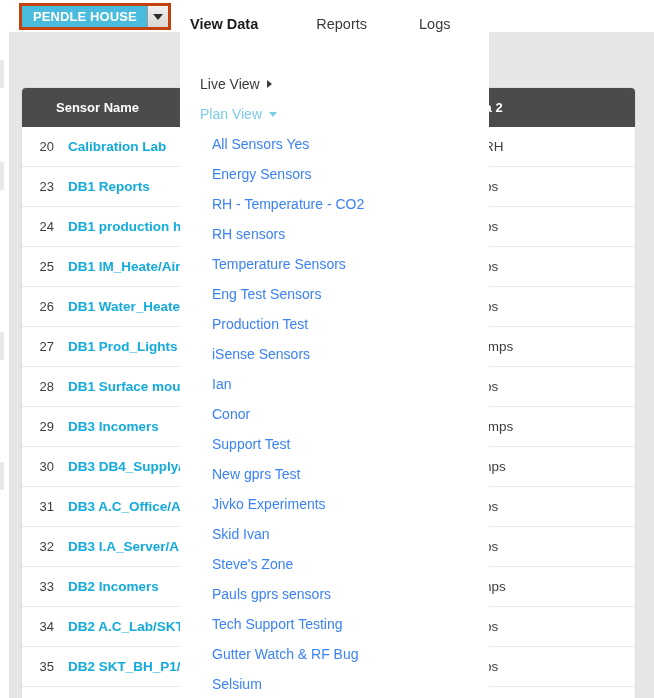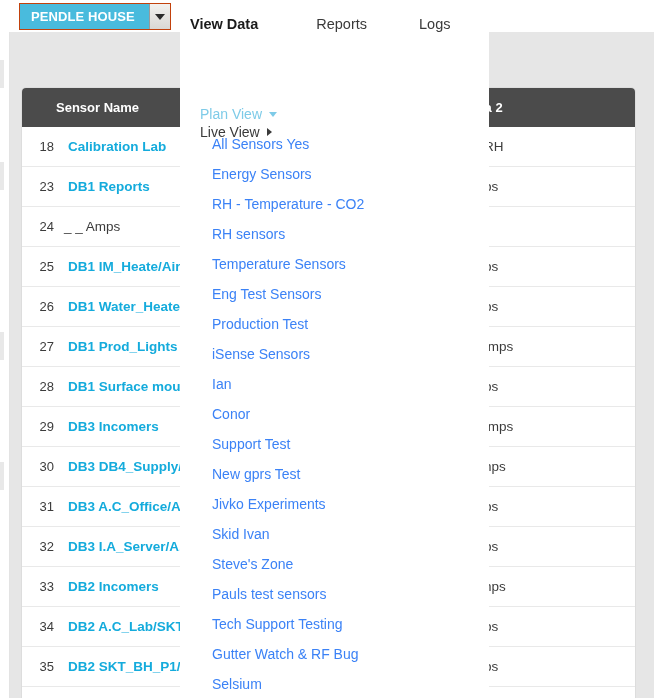--- a/index.html
+++ b/index.html
@@ -51,21 +51,21 @@
     background: #ffffff;
     z-index: 40;
   }
 
   .site-select {
     position: absolute;
     left: 19px; top: 3px;
     width: 152px; height: 27px;
     display: flex;
     align-items: stretch;
-    border: 1px solid #c2410c;
+    border: 3px solid #c2410c;
     background: #49bbdd;
   }
   .site-select-label {
     flex: 1;
     display: flex;
     align-items: center;
     padding-left: 11px;
     color: #ffffff;
     font-size: 13px;
     font-weight: bold;
@@ -244,33 +244,34 @@
 
   <div class="table-wrap">
     <div class="thead">
       <div class="th th-id"></div>
       <div class="th th-name">Sensor Name</div>
       <div class="th th-d1">ve Data 1</div>
       <div class="th th-d2">Live Data 2</div>
     </div>
     <div id="tbody">
         <div class="trow">
-          <div class="cell c-id">18</div>
+          <div class="cell c-id">20</div>
           <div class="cell c-name">Calibration Lab</div>
           <div class="cell c-d1">22.89 C</div>
           <div class="cell c-d2">39.8 %RH</div>
         </div>
         <div class="trow">
           <div class="cell c-id">23</div>
           <div class="cell c-name">DB1 Reports</div>
           <div class="cell c-d1">8.8 Amps</div>
           <div class="cell c-d2">5.0 Amps</div>
         </div>
         <div class="trow">
           <div class="cell c-id">24</div>
+          <div class="cell c-name">DB1 production h</div>
           <div class="cell c-d1">_ _ Amps</div>
           <div class="cell c-d2">_ _ Amps</div>
         </div>
         <div class="trow">
           <div class="cell c-id">25</div>
           <div class="cell c-name">DB1 IM_Heate/Air,</div>
           <div class="cell c-d1">_ _ Amps</div>
           <div class="cell c-d2">_ _ Amps</div>
         </div>
         <div class="trow">
@@ -349,21 +350,21 @@
       <div class="nav-item active">View Data</div>
       <div class="nav-gap-1"></div>
       <div class="nav-item">Reports</div>
       <div class="nav-gap-2"></div>
       <div class="nav-item">Logs</div>
     </div>
 
   </div>
 
   <div class="dropdown-panel" id="dropdown">
-      <div class="dd-group" style="top: 44px; margin-top: 48px;">
+      <div class="dd-group" style="top: 44px;">
         <span>Live View</span>
         <span class="caret-right"></span>
       </div>
       <div class="dd-group expanded" style="top: 74px;">
         <span>Plan View</span>
         <span class="caret-down"></span>
       </div>
       <div class="dd-group" style="top: 676px;">
         <span>Pie Chart View</span>
         <span class="caret-right"></span>
@@ -376,19 +377,19 @@
       <div class="dd-item" style="top: 254px;">Eng Test Sensors</div>
       <div class="dd-item" style="top: 284px;">Production Test</div>
       <div class="dd-item" style="top: 314px;">iSense Sensors</div>
       <div class="dd-item" style="top: 344px;">Ian</div>
       <div class="dd-item" style="top: 374px;">Conor</div>
       <div class="dd-item" style="top: 404px;">Support Test</div>
       <div class="dd-item" style="top: 434px;">New gprs Test</div>
       <div class="dd-item" style="top: 464px;">Jivko Experiments</div>
       <div class="dd-item" style="top: 494px;">Skid Ivan</div>
       <div class="dd-item" style="top: 524px;">Steve's Zone</div>
-      <div class="dd-item" style="top: 554px;">Pauls test sensors</div>
+      <div class="dd-item" style="top: 554px;">Pauls gprs sensors</div>
       <div class="dd-item" style="top: 584px;">Tech Support Testing</div>
       <div class="dd-item" style="top: 614px;">Gutter Watch &amp; RF Bug</div>
       <div class="dd-item" style="top: 644px;">Selsium</div>
     </div>
 
 </div>
 
 </body></html>

